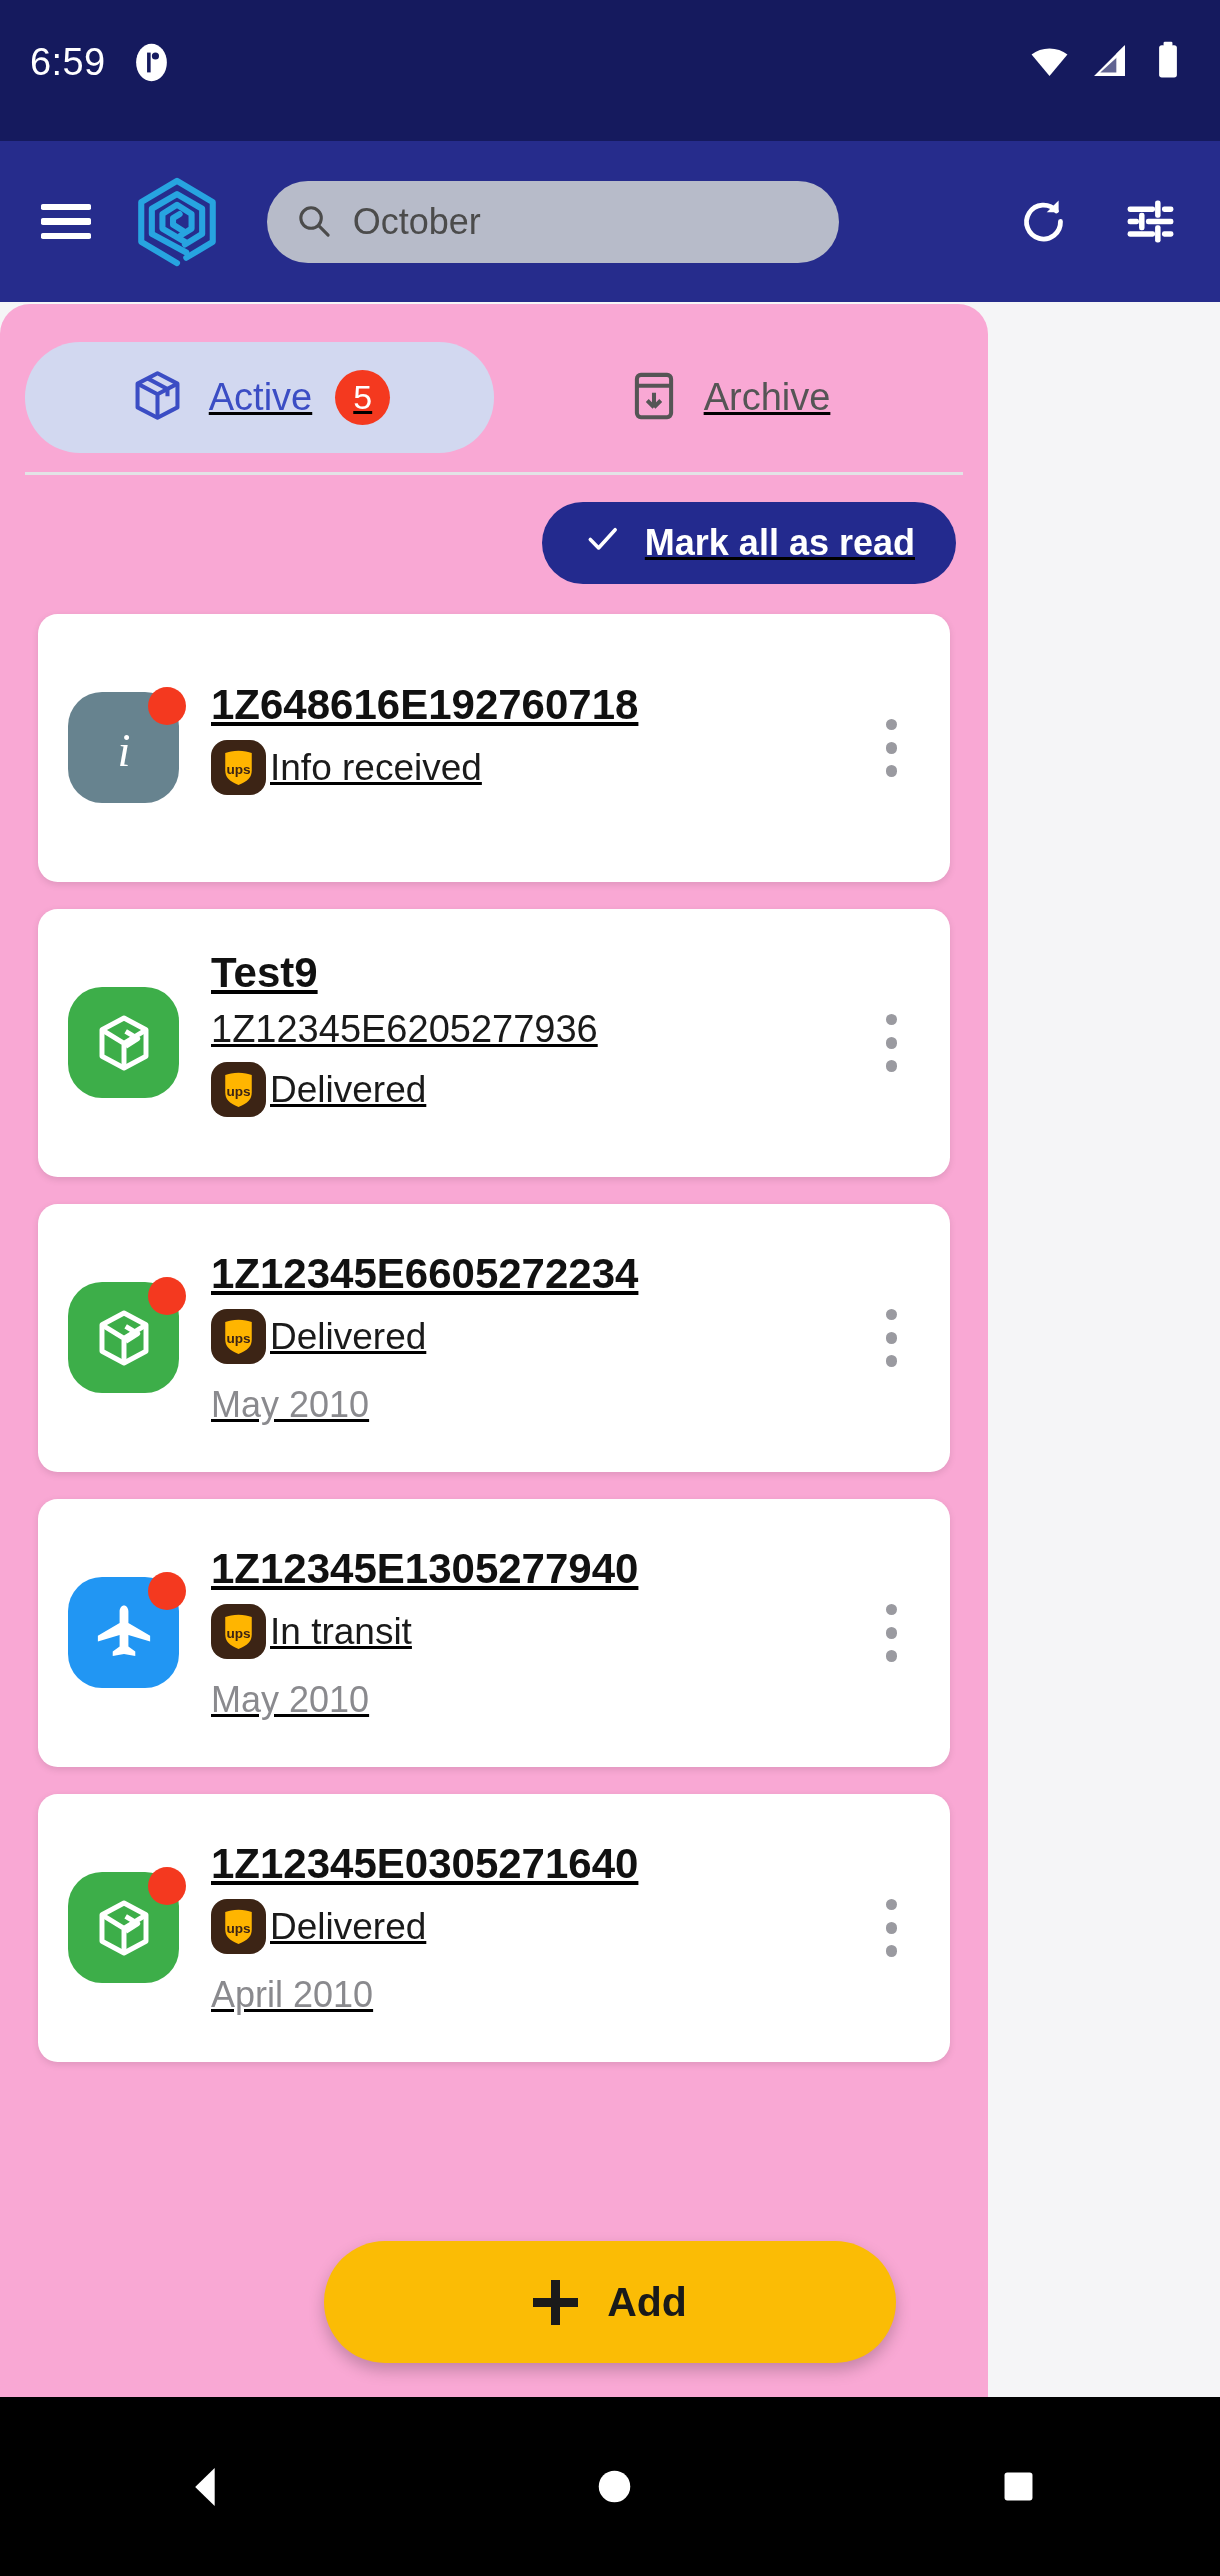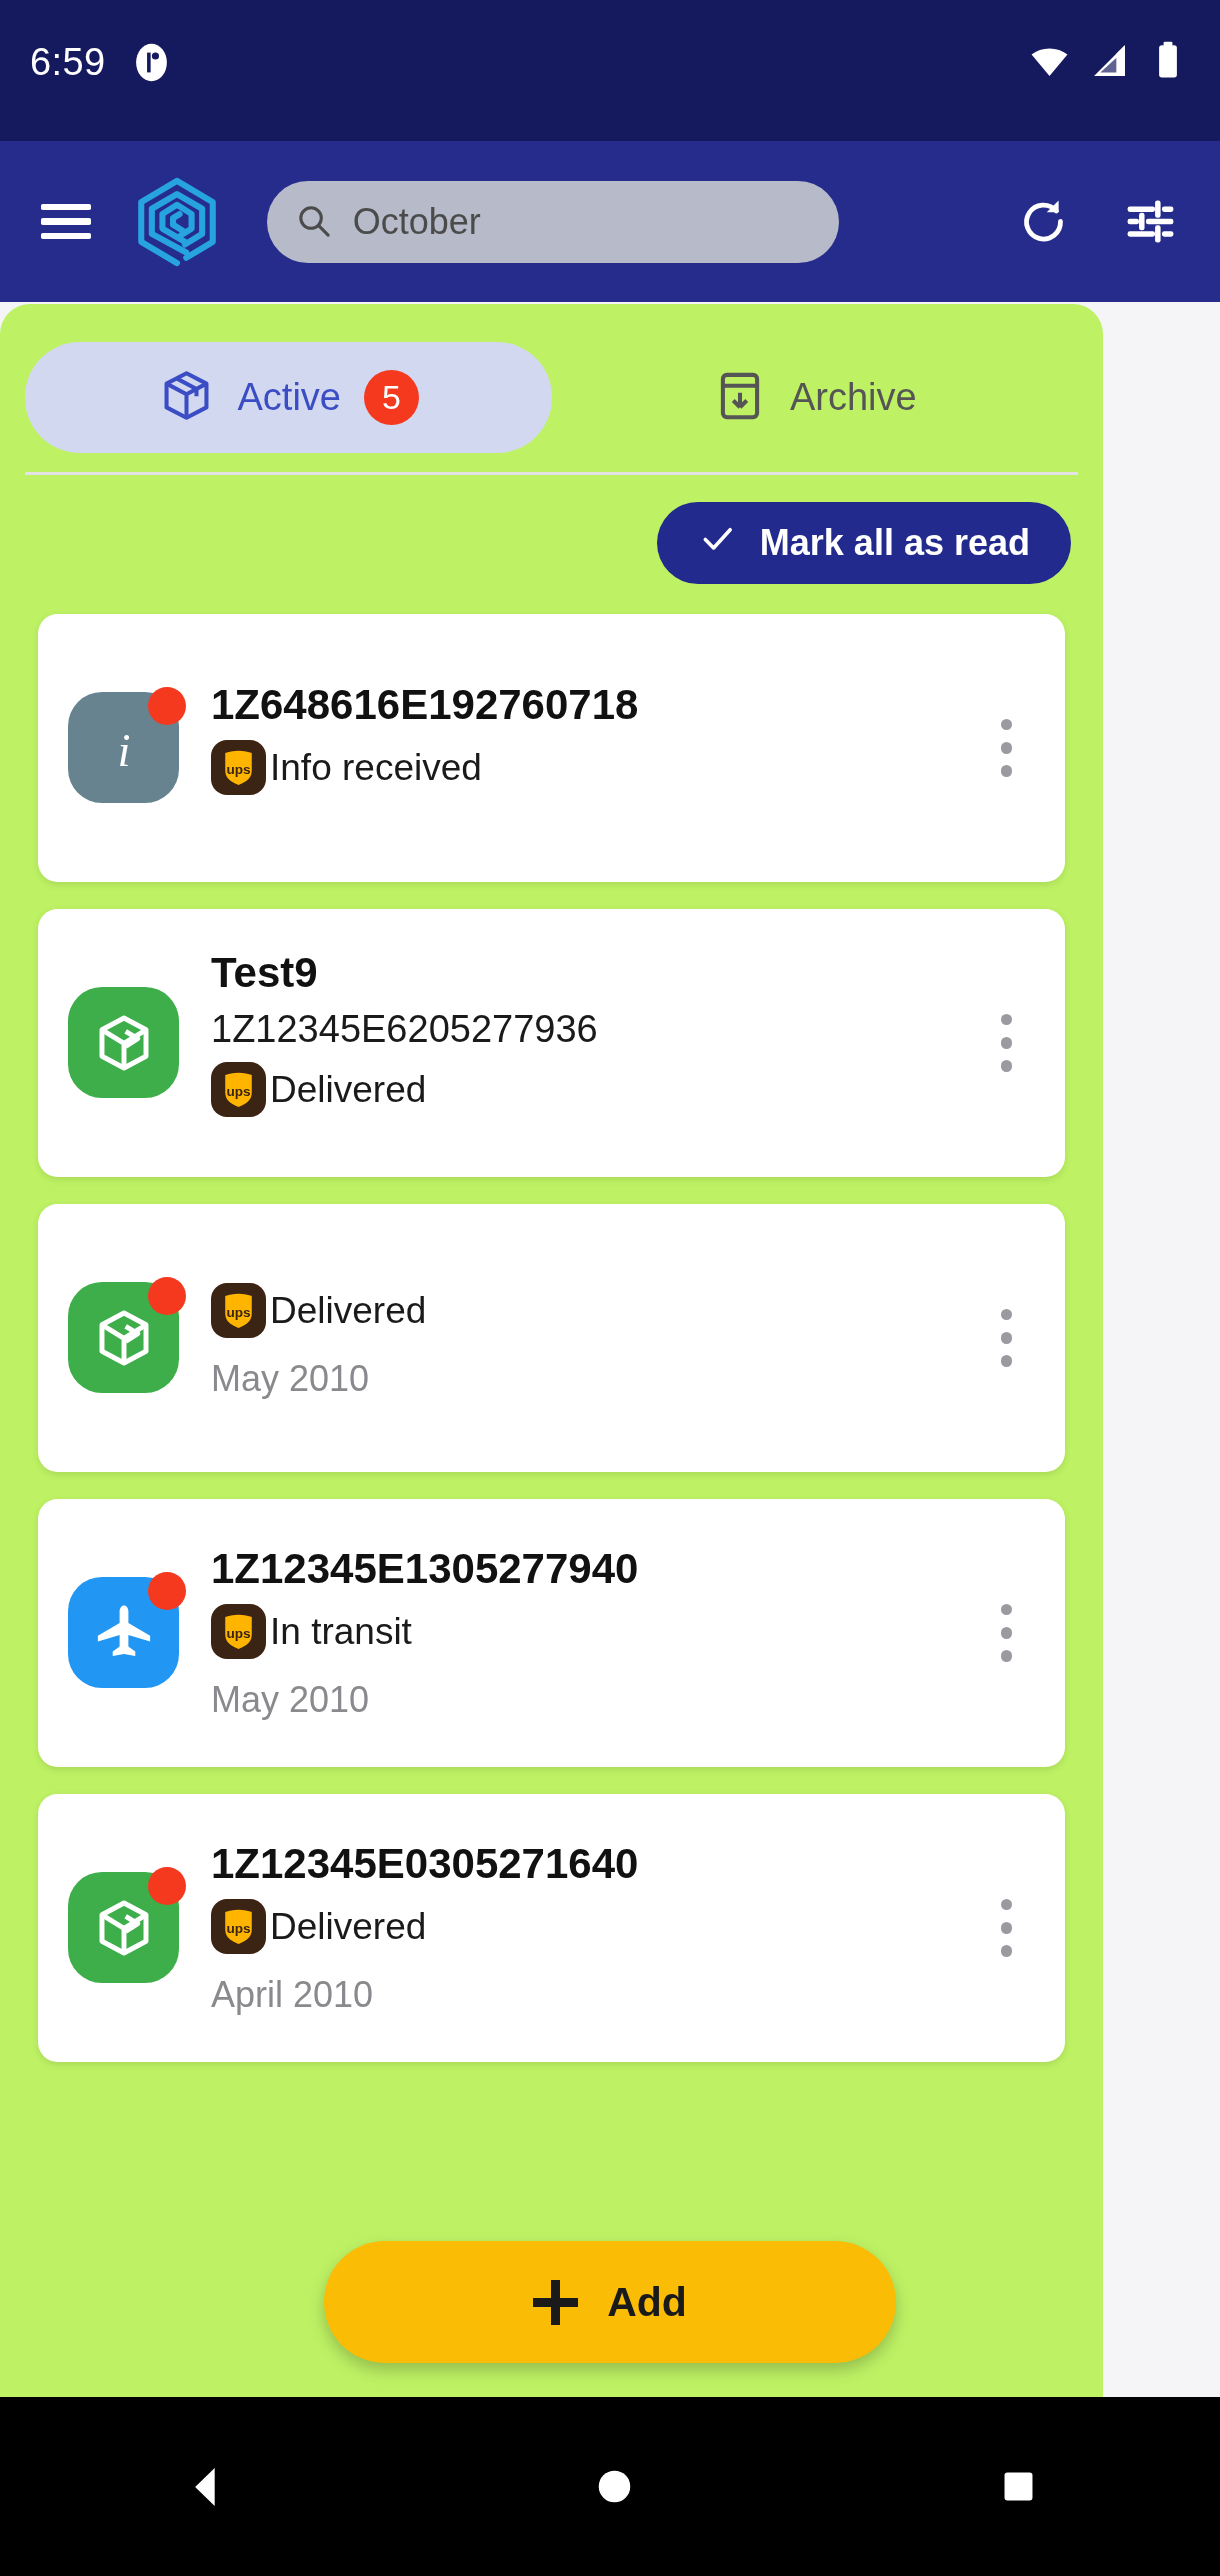--- a/index.html
+++ b/index.html
@@ -62,23 +62,24 @@
   }
   .appbar-actions {
     margin-left: auto; display: flex; align-items: center; gap: 52px;
     padding-right: 12.5px;
   }
   .appbar-actions > span { cursor: pointer; display: flex; }
 
   
   .sheet {
     position: absolute; top: 304px; left: 0;
-    width: 1103px; height: 2093px;
-    background: #bef264;
+    width: 988px; height: 2093px;
+    background: #f9a8d4;
     border-radius: 30px 30px 0 0;
+    text-decoration: underline;
   }
 
   
   .tabs {
     display: flex; align-items: center;
     padding: 25px 25px 0 25px;
     height: 161px;
   }
   .tab {
     flex: 1; height: 111px;
@@ -388,20 +389,21 @@
           <div class="avatar" style="background:#3DAE49">
             <svg width="66" height="66" viewBox="0 0 24 24" fill="none" stroke="#fff" stroke-width="1.8" stroke-linejoin="round">
               <path d="M12 2.9 20 7.2v9.6L12 21.1 4 16.8V7.2z"></path>
               <path d="M12 12.1 20 7.2M12 12.1v9M12 12.1 4 7.2"></path>
               <path d="M12.6 7.8 17 10.4l-4.4 2.8"></path>
             </svg>
           </div>
           <div class="dot"></div>
         </div>
         <div class="card-body">
+          <div class="card-title">1Z12345E6605272234</div>
           <div class="card-status">
             <span class="carrier">
               <svg width="43" height="43" viewBox="0 0 24 24">
                 <path d="M12 2.6c2.9 0 5.7.6 7.4 1.3v9.7c0 3.9-2.1 6.2-7.4 8.1-5.3-1.9-7.4-4.2-7.4-8.1V3.9C6.3 3.2 9.1 2.6 12 2.6z" fill="#FFB500"></path>
                 <text x="12" y="15.6" font-family="Liberation Sans, sans-serif" font-weight="bold" font-size="7.6" fill="#3C2415" text-anchor="middle">ups</text>
               </svg>
             </span>
             <span class="status-text">Delivered</span>
           </div>
           <div class="card-date">May 2010</div>

